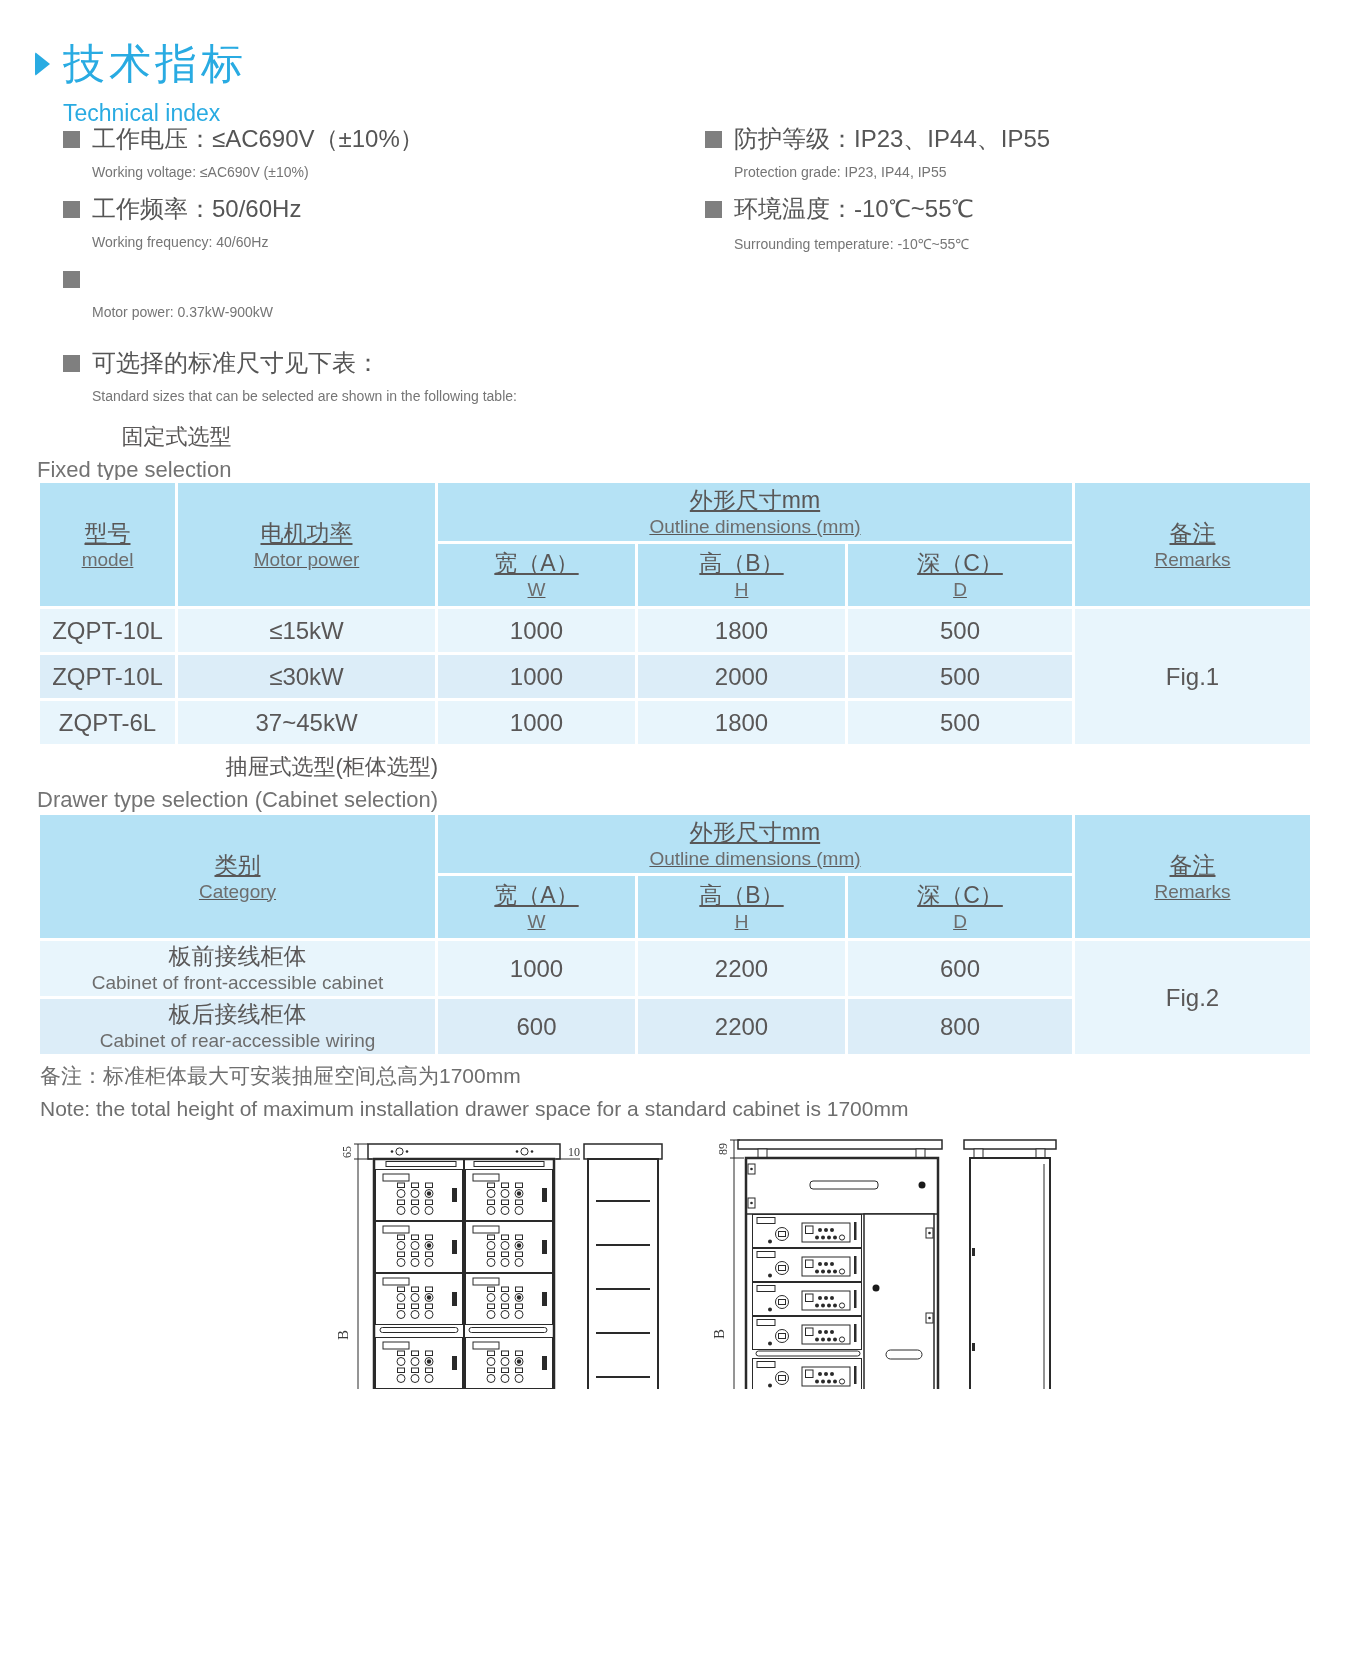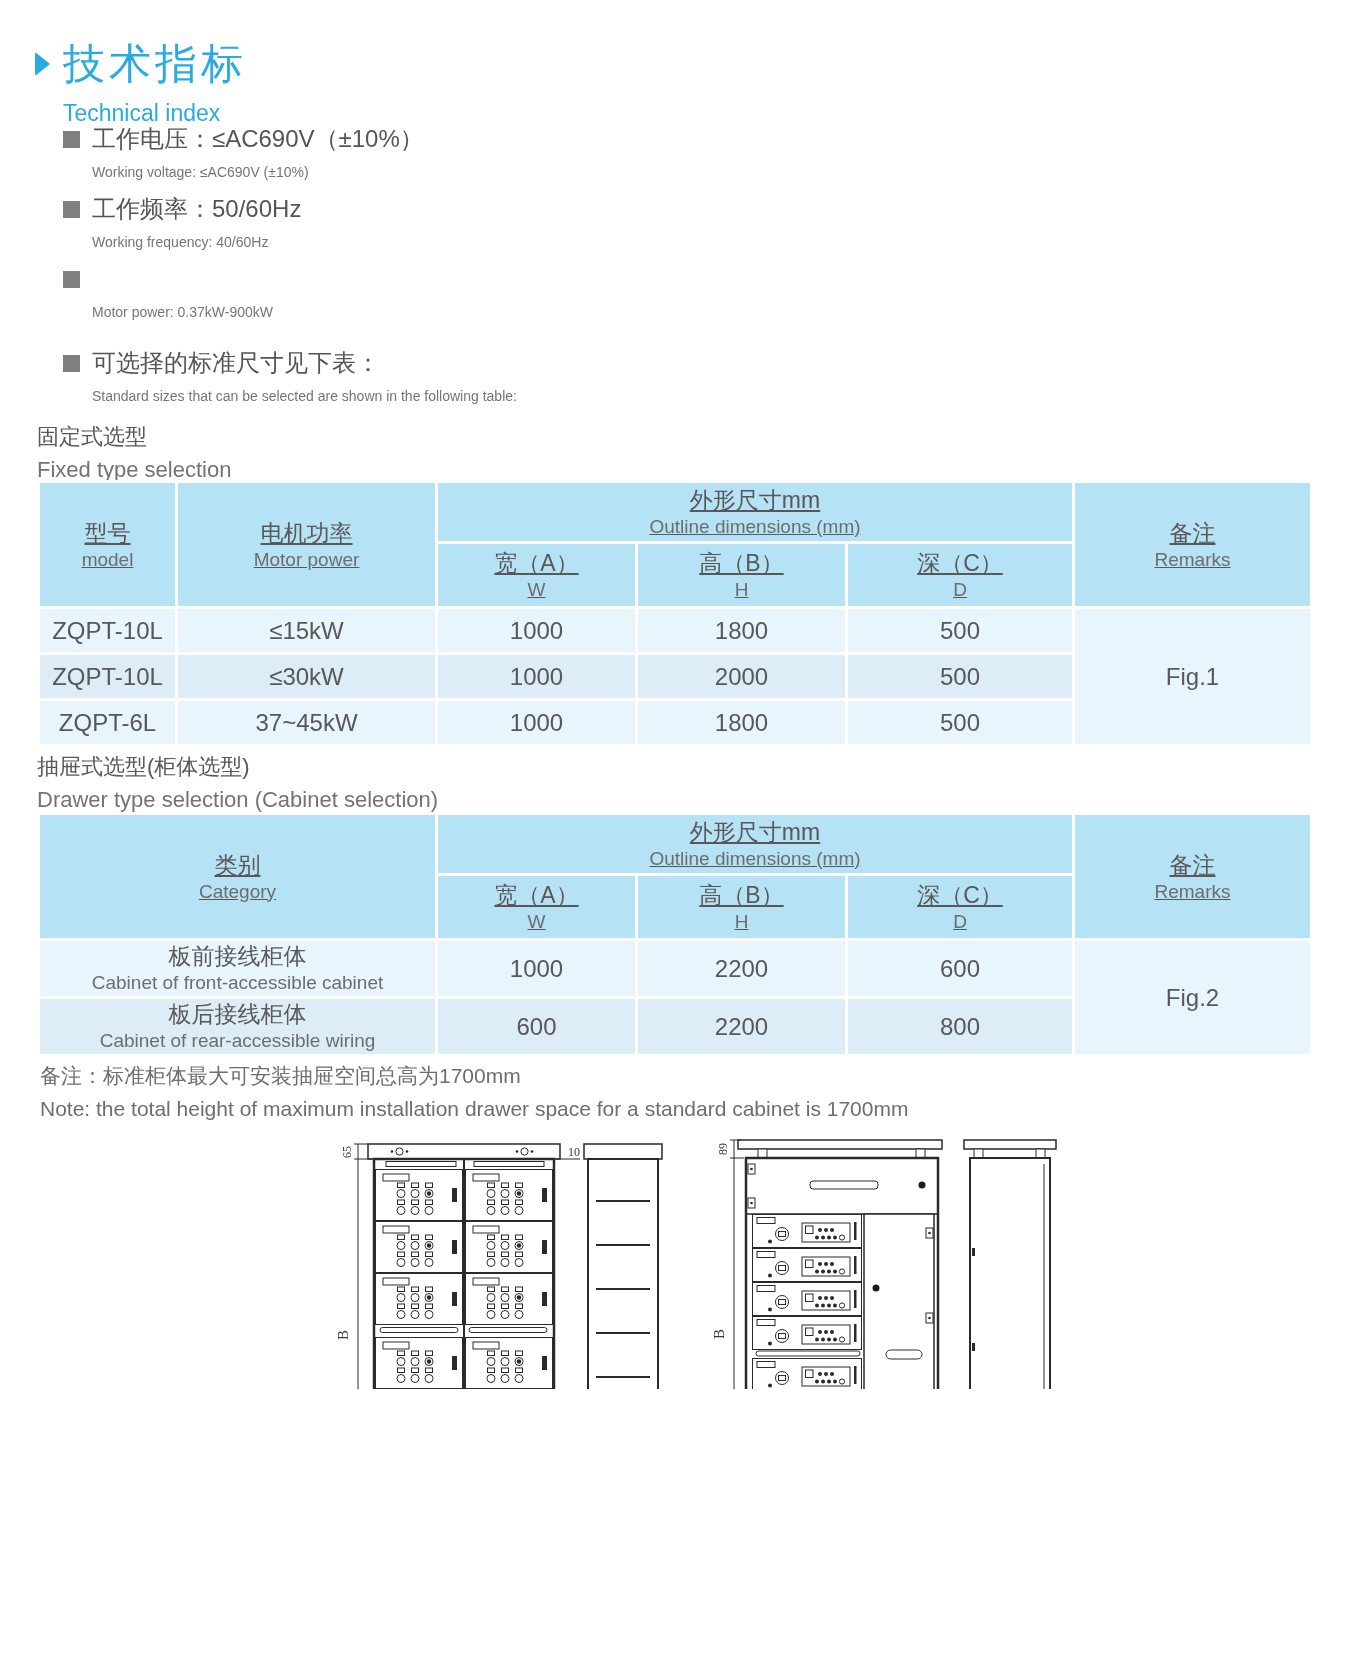--- a/index.html
+++ b/index.html
@@ -19,21 +19,21 @@
   .specs-col{position:absolute;top:0;}
   .specs-left{left:0;width:600px;}
   .specs-right{left:642px;width:600px;}
   .spec-item{margin-bottom:9px;}
   .spec-item.mt{margin-top:26px;}
   .spec-zh{display:flex;align-items:center;gap:12px;font-size:24px;color:#555;height:34px;}
   .bullet{width:17px;height:17px;background:#7f7f7f;flex:0 0 17px;}
   .spec-en{font-size:14px;color:#757575;margin:8px 0 12px 29px;}
 
   
-  .sec-title{position:absolute;left:37px;}
+  .sec-title{position:absolute;left:37px;text-align:right;}
   .sec-zh{font-size:22px;color:#595757;}
   .sec-en{font-size:22px;color:#737373;margin-top:5px;}
 
   
   table.spec-table{position:absolute;left:37px;border-collapse:collapse;table-layout:fixed;}
   table.spec-table th, table.spec-table td{border:3px solid #ffffff;text-align:center;vertical-align:middle;padding:0;}
   table.spec-table th{background:#b5e2f5;font-weight:normal;text-decoration:underline;}
   .th-zh{font-size:23px;color:#595757;line-height:30px;}
   .th-en{font-size:19px;color:#6d6d6d;line-height:24px;}
   table.spec-table tbody td{background:#e8f5fc;font-size:24px;color:#595757;}
@@ -98,20 +98,36 @@
             <span class="bullet"></span>
           </div>
         <div class="spec-en">Motor power: 0.37kW-900kW</div>
       </div>
       <div class="spec-item mt">
         <div class="spec-zh">
             <span class="bullet"></span>
             <span>可选择的标准尺寸见下表：</span>
           </div>
         <div class="spec-en">Standard sizes that can be selected are shown in the following table:</div>
+      </div>
+    </div>
+    <div class="specs-col specs-right">
+      <div class="spec-item">
+        <div class="spec-zh">
+            <span class="bullet"></span>
+            <span>防护等级：IP23、IP44、IP55</span>
+          </div>
+        <div class="spec-en">Protection grade: IP23, IP44, IP55</div>
+      </div>
+      <div class="spec-item">
+        <div class="spec-zh">
+            <span class="bullet"></span>
+            <span>环境温度：-10℃~55℃</span>
+          </div>
+        <div class="spec-en">Surrounding temperature: -10℃~55℃</div>
       </div>
     </div>
   </div>
 
   <div class="sec-title" style="top:422px;">
     <div class="sec-zh">固定式选型</div>
     <div class="sec-en">Fixed type selection</div>
   </div>
 
   <table id="table1" class="spec-table" style="top:480px;">

